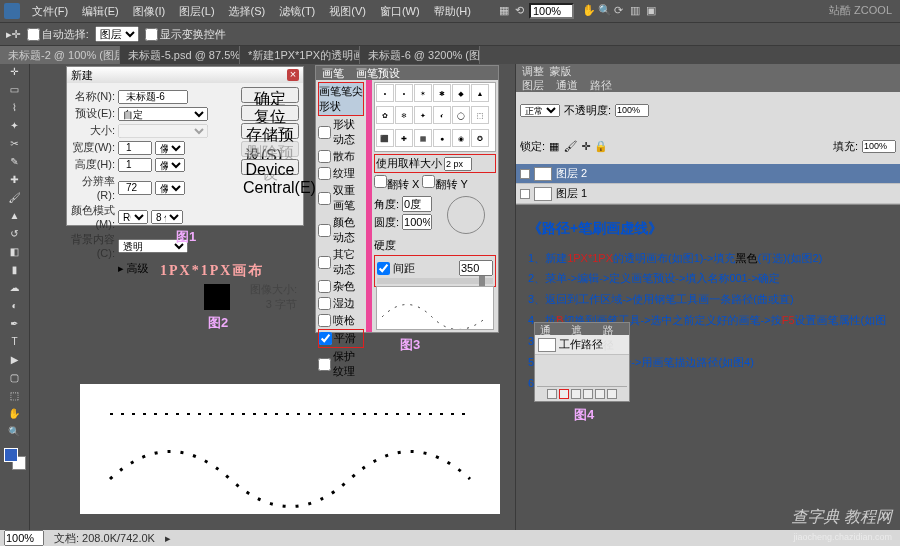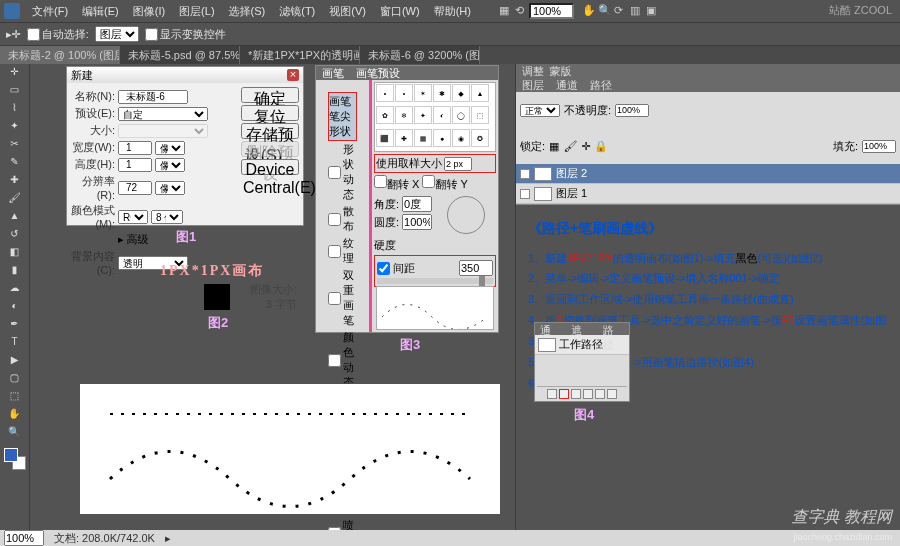--- a/index.html
+++ b/index.html
@@ -41,21 +41,21 @@
     .new-dialog .footer { text-align: right; padding: 0 6px 2px; color: #444; font-size: 9px; }
     .redlabel { color: #f0abfc; font-weight: bold; font-size: 13px; position: absolute; }
     
     .canvastext { position: absolute; top: 198px; left: 130px; font-size: 14px; font-weight: bold; color: #fca5a5; font-family: serif; letter-spacing: 2px;}
     .blacksquare { position: absolute; top: 220px; left: 174px; width: 26px; height: 26px; background: #000; }
     
     .brush-panel { position: absolute; top: 1px; left: 285px; width: 184px; height: 268px; background: #dcdcdc; border: 1px solid #888; font-size: 9px; }
     .brush-panel .hdr { background: #6a6a6a; color: #fff; height: 14px; display: flex; }
     .brush-panel .hdr span { padding: 0 6px; }
     .brush-panel .content { display: flex; height: 252px; }
-    .brush-panel .options { width: 56px; border-right: 3px solid #ec4899; padding: 12px; }
+    .brush-panel .options { width: 56px; border-right: 6px solid #ec4899; padding: 2px; }
     .brush-panel .opt { display: flex; align-items: center; gap: 2px; padding: 1px 0; }
     .brush-panel .opt.on { background: #bcd; }
     .brush-panel .redbox { border: 1px solid #e02020; }
     .brush-panel .right { flex: 1; padding: 2px; }
     .brush-panel .thumbs { display: flex; flex-wrap: wrap; gap: 1px; border: 1px solid #aaa; background: #fff; padding: 1px; height: 70px; overflow: hidden; }
     .brush-panel .thumbs .th { width: 18px; height: 18px; border: 1px solid #ccc; font-size: 7px; text-align: center; line-height: 18px; }
     .brush-panel .sizerow { display: flex; align-items: center; gap: 2px; margin: 2px 0; border: 1px solid #e02020; padding: 1px; }
     .brush-panel .sizerow input { width: 28px; font-size: 9px; }
     .brush-panel .ctlrow { display: flex; align-items: center; gap: 3px; margin: 2px 0; }
     .brush-panel .angdiag { width: 38px; height: 38px; border: 1px solid #888; border-radius: 50%; margin: 2px auto; position: relative; }
@@ -206,26 +206,26 @@
               <label>分辨率(R):</label>
               <input value="72" style="">
               <select><option>像素/英寸</option></select>
             </div>
           <div class="row">
               <label>颜色模式(M):</label>
               <select><option>RGB 颜色</option></select>
               <select style="width:32px"><option>8 位</option></select>
             </div>
           <div class="row">
+              <label>背景内容(C):</label>
+              <select style="width:70px"><option>透明</option></select>
+            </div>
+          <div class="row">
               <label></label>
               <span>▸ 高级</span>
-            </div>
-          <div class="row">
-              <label>背景内容(C):</label>
-              <select style="width:70px"><option>透明</option></select>
             </div>
         </div>
         <div class="btns">
           <button>确定</button>
           <button>复位</button>
           <button>存储预设(S)...</button>
           <button disabled="">删除预设</button>
           <button>Device Central(E)...</button>
         </div>
       </div>

